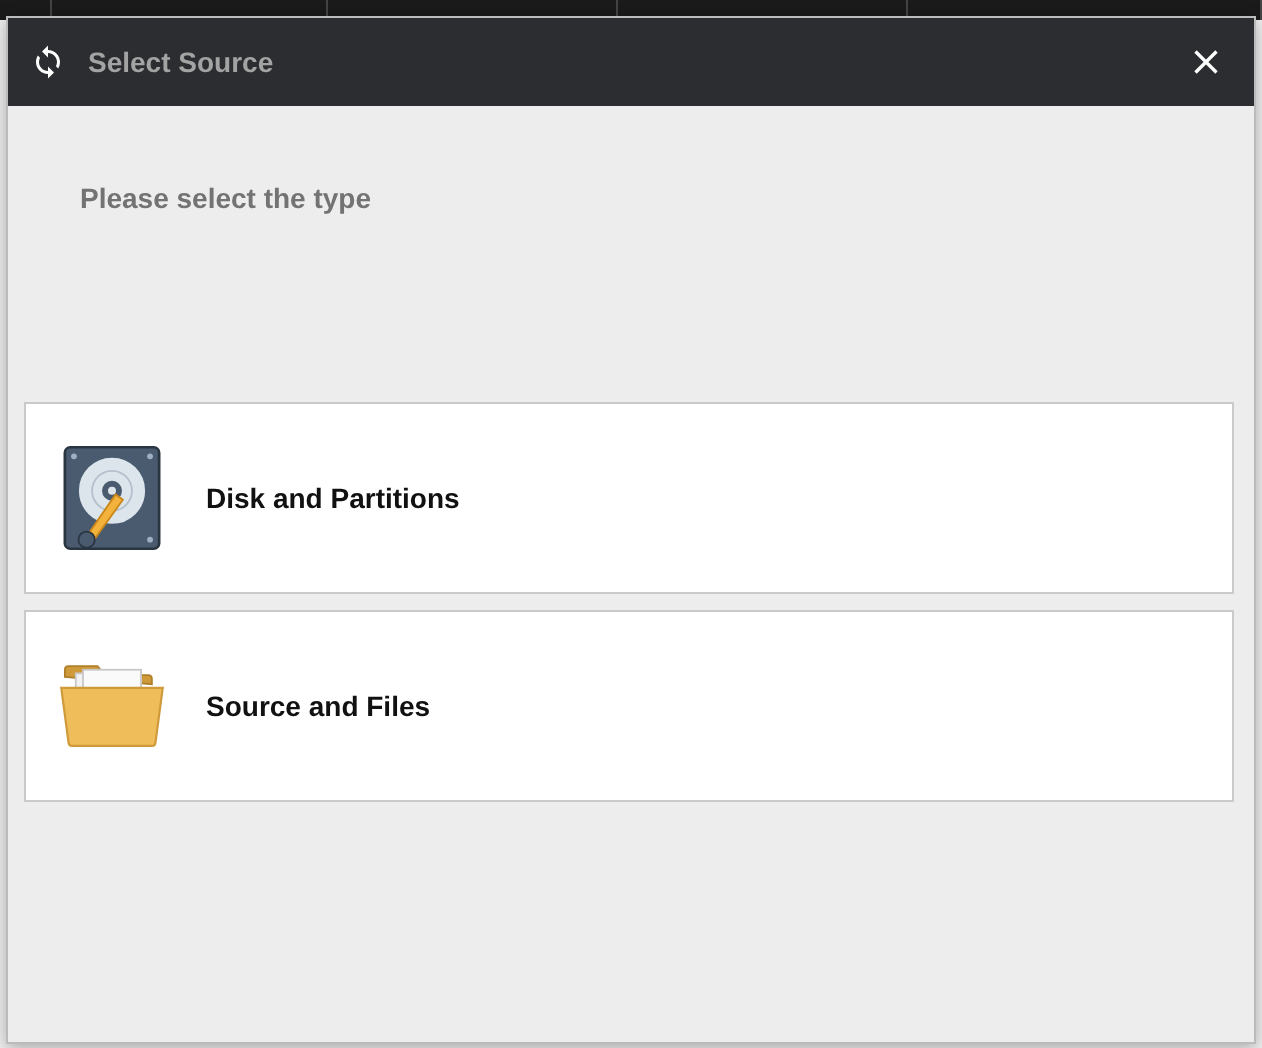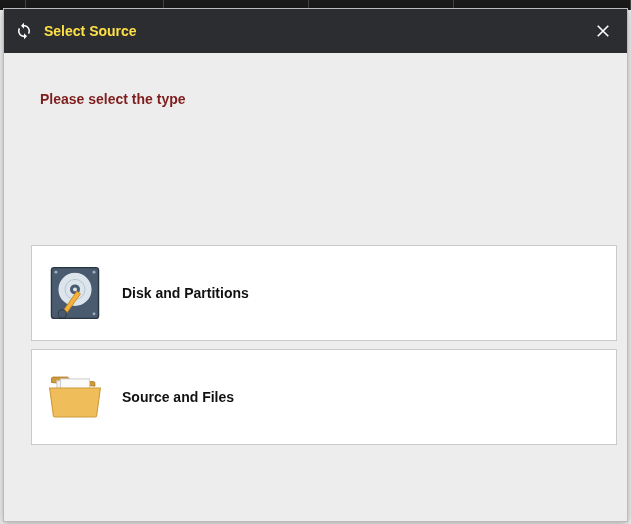--- a/index.html
+++ b/index.html
@@ -33,21 +33,21 @@
       box-shadow: 0 2px 8px rgba(0,0,0,0.3);
       display: flex;
       flex-direction: column;
     }
     .header {
       height: 44px;
       background: #2b2d31;
       display: flex;
       align-items: center;
       padding: 0 10px;
-      color: #fde047;
+      color: #a3a3a3;
     }
     .header-icon {
       width: 20px;
       height: 20px;
       margin-right: 10px;
       display: flex;
       align-items: center;
       justify-content: center;
     }
     .header-title {
@@ -68,28 +68,27 @@
       flex: 1;
       padding: 0;
       position: relative;
     }
     .instruction {
       position: absolute;
       top: 38px;
       left: 36px;
       font-size: 14px;
       font-weight: bold;
-      color: #7f1d1d;
+      color: #737373;
     }
     .options-area {
       position: absolute;
       top: 148px;
-      left: 27px;
+      left: 8px;
       right: 10px;
-      margin-top: 44px;
     }
     .option-card {
       background: #fff;
       border: 1px solid #cacaca;
       height: 96px;
       margin-bottom: 8px;
       display: flex;
       align-items: center;
       padding: 0 14px;
       cursor: pointer;

